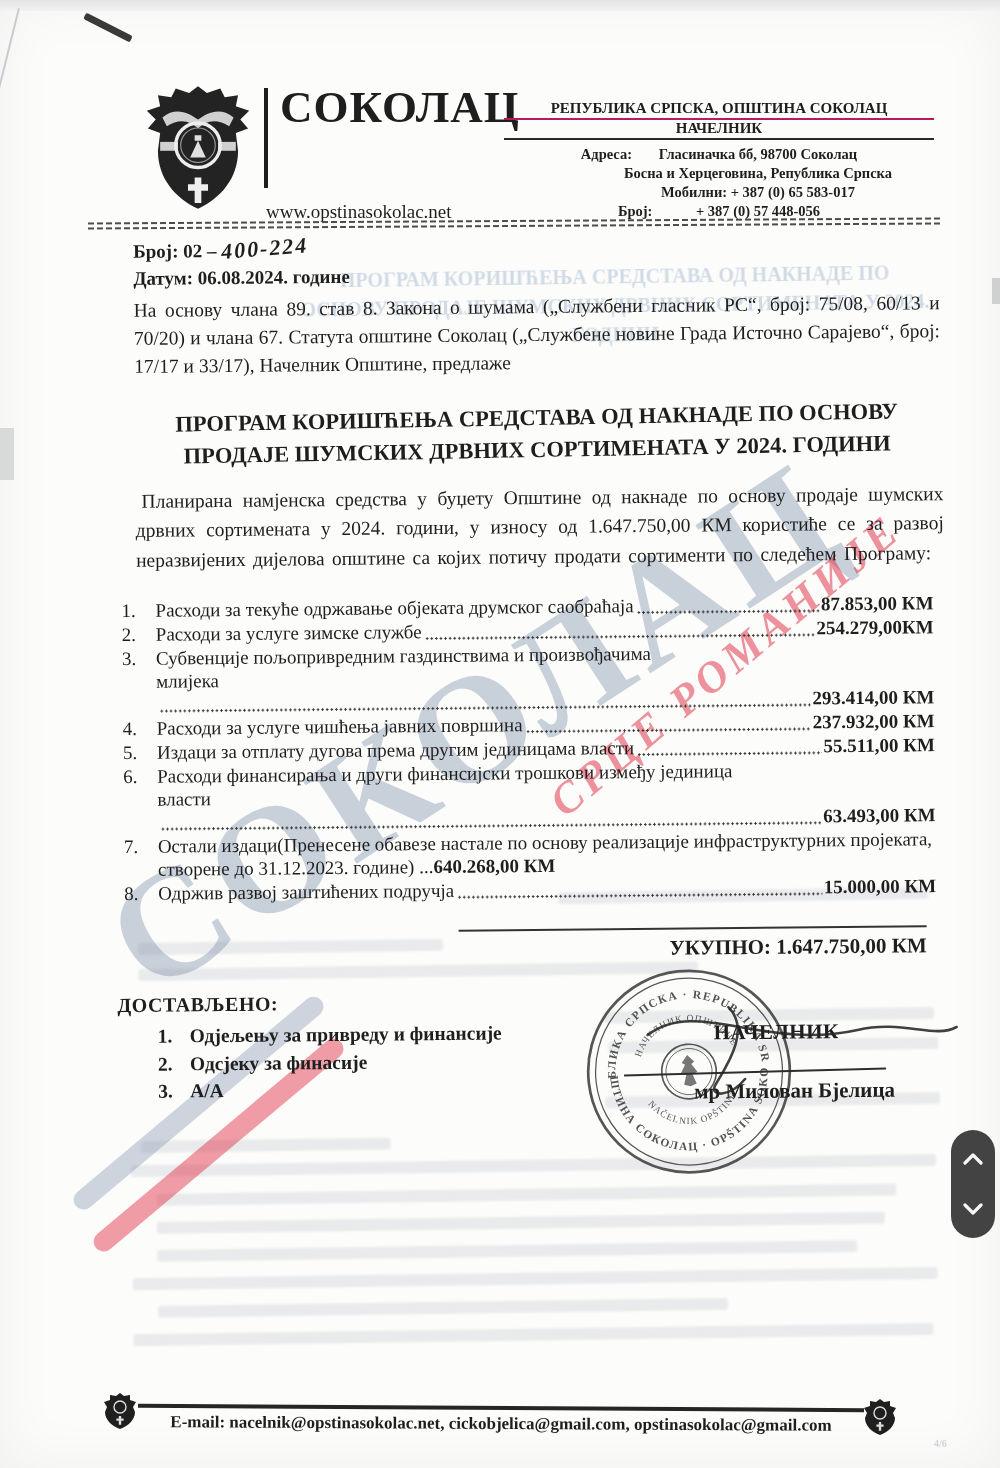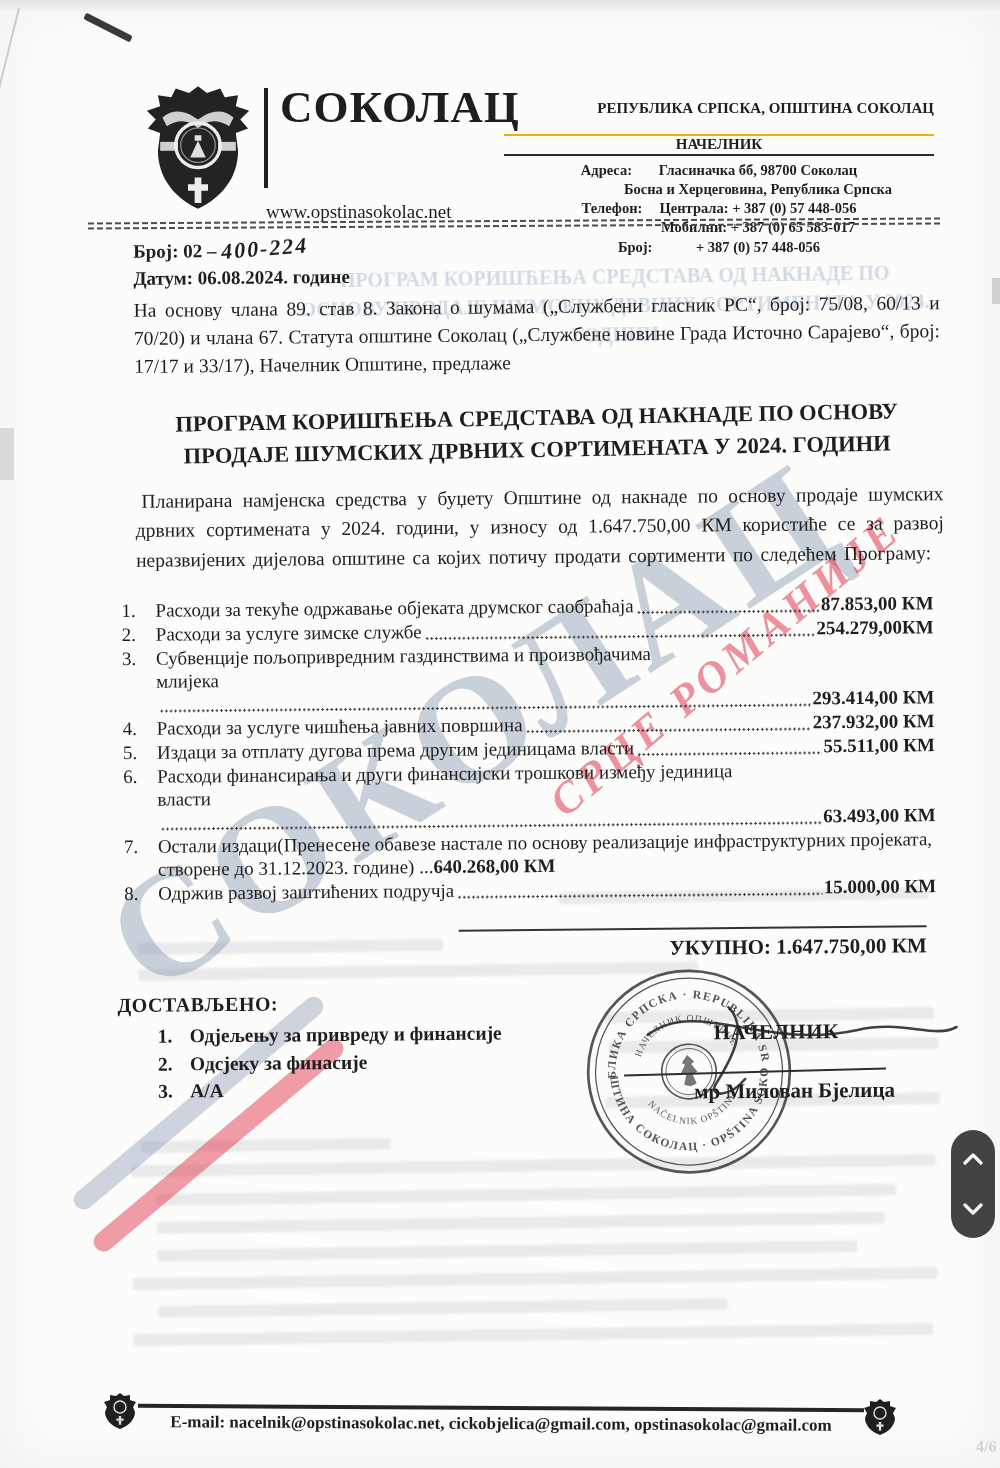--- a/index.html
+++ b/index.html
@@ -44,21 +44,21 @@
   .wm-stripe.red{left:96px;top:1238px;background:var(--wm-red,#e02840);opacity:.45;}
 
   
   #header-left{position:absolute;left:142px;top:84px;display:flex;align-items:flex-start;}
   #crest{width:112px;height:128px;}
   .vbar{width:4px;height:100px;background:#1d1d1d;margin:4px 12px 0 10px;}
   .org-name1{font-size:27px;font-weight:bold;letter-spacing:1px;line-height:1.1;margin-top:8px;}
   .org-name2{font-size:45px;font-weight:bold;letter-spacing:1px;line-height:1.05;}
   #website{position:absolute;left:266px;top:201px;font-size:19px;font-weight:normal;}
   #header-right{position:absolute;left:504px;top:100px;width:430px;font-weight:bold;}
-  .hr-line1{font-size:15px;text-align:right;border-bottom:2px solid #eab308;padding-bottom:17px;}
+  .hr-line1{font-size:15px;text-align:center;border-bottom:2px solid #be185d;padding-bottom:1px;}
   .hr-line2{font-size:15px;text-align:center;border-bottom:2px solid #2a2a2a;padding-bottom:1px;margin-bottom:5px;}
   .addr-row{display:flex;font-size:14.5px;line-height:1.32;justify-content:center;}
   .addr-label{width:78px;flex:0 0 78px;}
   .dashed-sep{position:absolute;left:88px;top:220px;width:852px;transform:rotate(-0.35deg);}
   .dash-row{height:2px;margin-bottom:3px;background:repeating-linear-gradient(90deg,#4c4c4c 0 6px,transparent 6px 9px);}
 
   
   #body-rot{position:absolute;inset:0;transform:rotate(-0.55deg);transform-origin:120px 240px;}
   #meta{position:absolute;left:133px;top:236px;font-size:19px;font-weight:bold;line-height:1.35;}
   .handwritten{font-style:italic;font-size:22px;letter-spacing:2px;display:inline-block;transform:rotate(-4deg) translateY(-1px);}
@@ -90,21 +90,21 @@
   #sig-line{position:absolute;left:616px;top:1077px;width:262px;height:2px;background:#2e2e2e;transform:rotate(-1deg);}
   #sig-name{position:absolute;left:686px;top:1085px;font-size:21px;font-weight:bold;}
   #sig-svg{position:absolute;left:595px;top:985px;width:360px;height:140px;}
 
   
   .f-shield{position:absolute;width:34px;height:38px;}
   #f-shield-l{left:103px;top:1392px;}
   #f-shield-r{left:863px;top:1398px;}
   #footer-line{position:absolute;left:138px;top:1406px;width:726px;height:4px;background:#262626;transform:rotate(0.35deg);}
   #footer-email{position:absolute;left:150px;top:1414px;width:702px;text-align:center;font-size:17px;font-weight:bold;transform:rotate(0.3deg);}
-  #page-num{position:absolute;left:976px;top:1438px;font-size:16px;color:#d0d3d7;font-weight:bold;}
+  #page-num{position:absolute;left:934px;top:1438px;font-size:10px;color:#d0d3d7;font-weight:bold;}
 
   
   #scroll-pill{
     position:absolute;left:951px;top:1130px;width:44px;height:108px;border-radius:22px;
     background:var(--pill-bg,#434343);display:flex;flex-direction:column;align-items:center;justify-content:space-evenly;
   }
   .pill-btn{width:44px;height:40px;display:flex;align-items:center;justify-content:center;cursor:pointer;background:none;border:none;padding:0;}
 </style>
 </head>
 <body>
@@ -161,24 +161,20 @@
   <div id="header-right">
     <div class="hr-line1">РЕПУБЛИКА СРПСКА, ОПШТИНА СОКОЛАЦ</div>
     <div class="hr-line2">НАЧЕЛНИК</div>
     <div class="addr-row">
       <span class="addr-label">Адреса:</span>
       <span>Гласиначка бб, 98700 Соколац</span>
     </div>
     <div class="addr-row">
       <span class="addr-label"></span>
       <span>Босна и Херцеговина, Република Српска</span>
-    </div>
-    <div class="addr-row">
-      <span class="addr-label">Телефон:</span>
-      <span>Централа: + 387 (0) 57 448-056</span>
     </div>
     <div class="addr-row">
       <span class="addr-label"></span>
       <span>Мобилни: + 387 (0) 65 583-017</span>
     </div>
     <div class="addr-row">
       <span class="addr-label">Број:</span>
       <span>+ 387 (0) 57 448-056</span>
     </div>
   </div>

